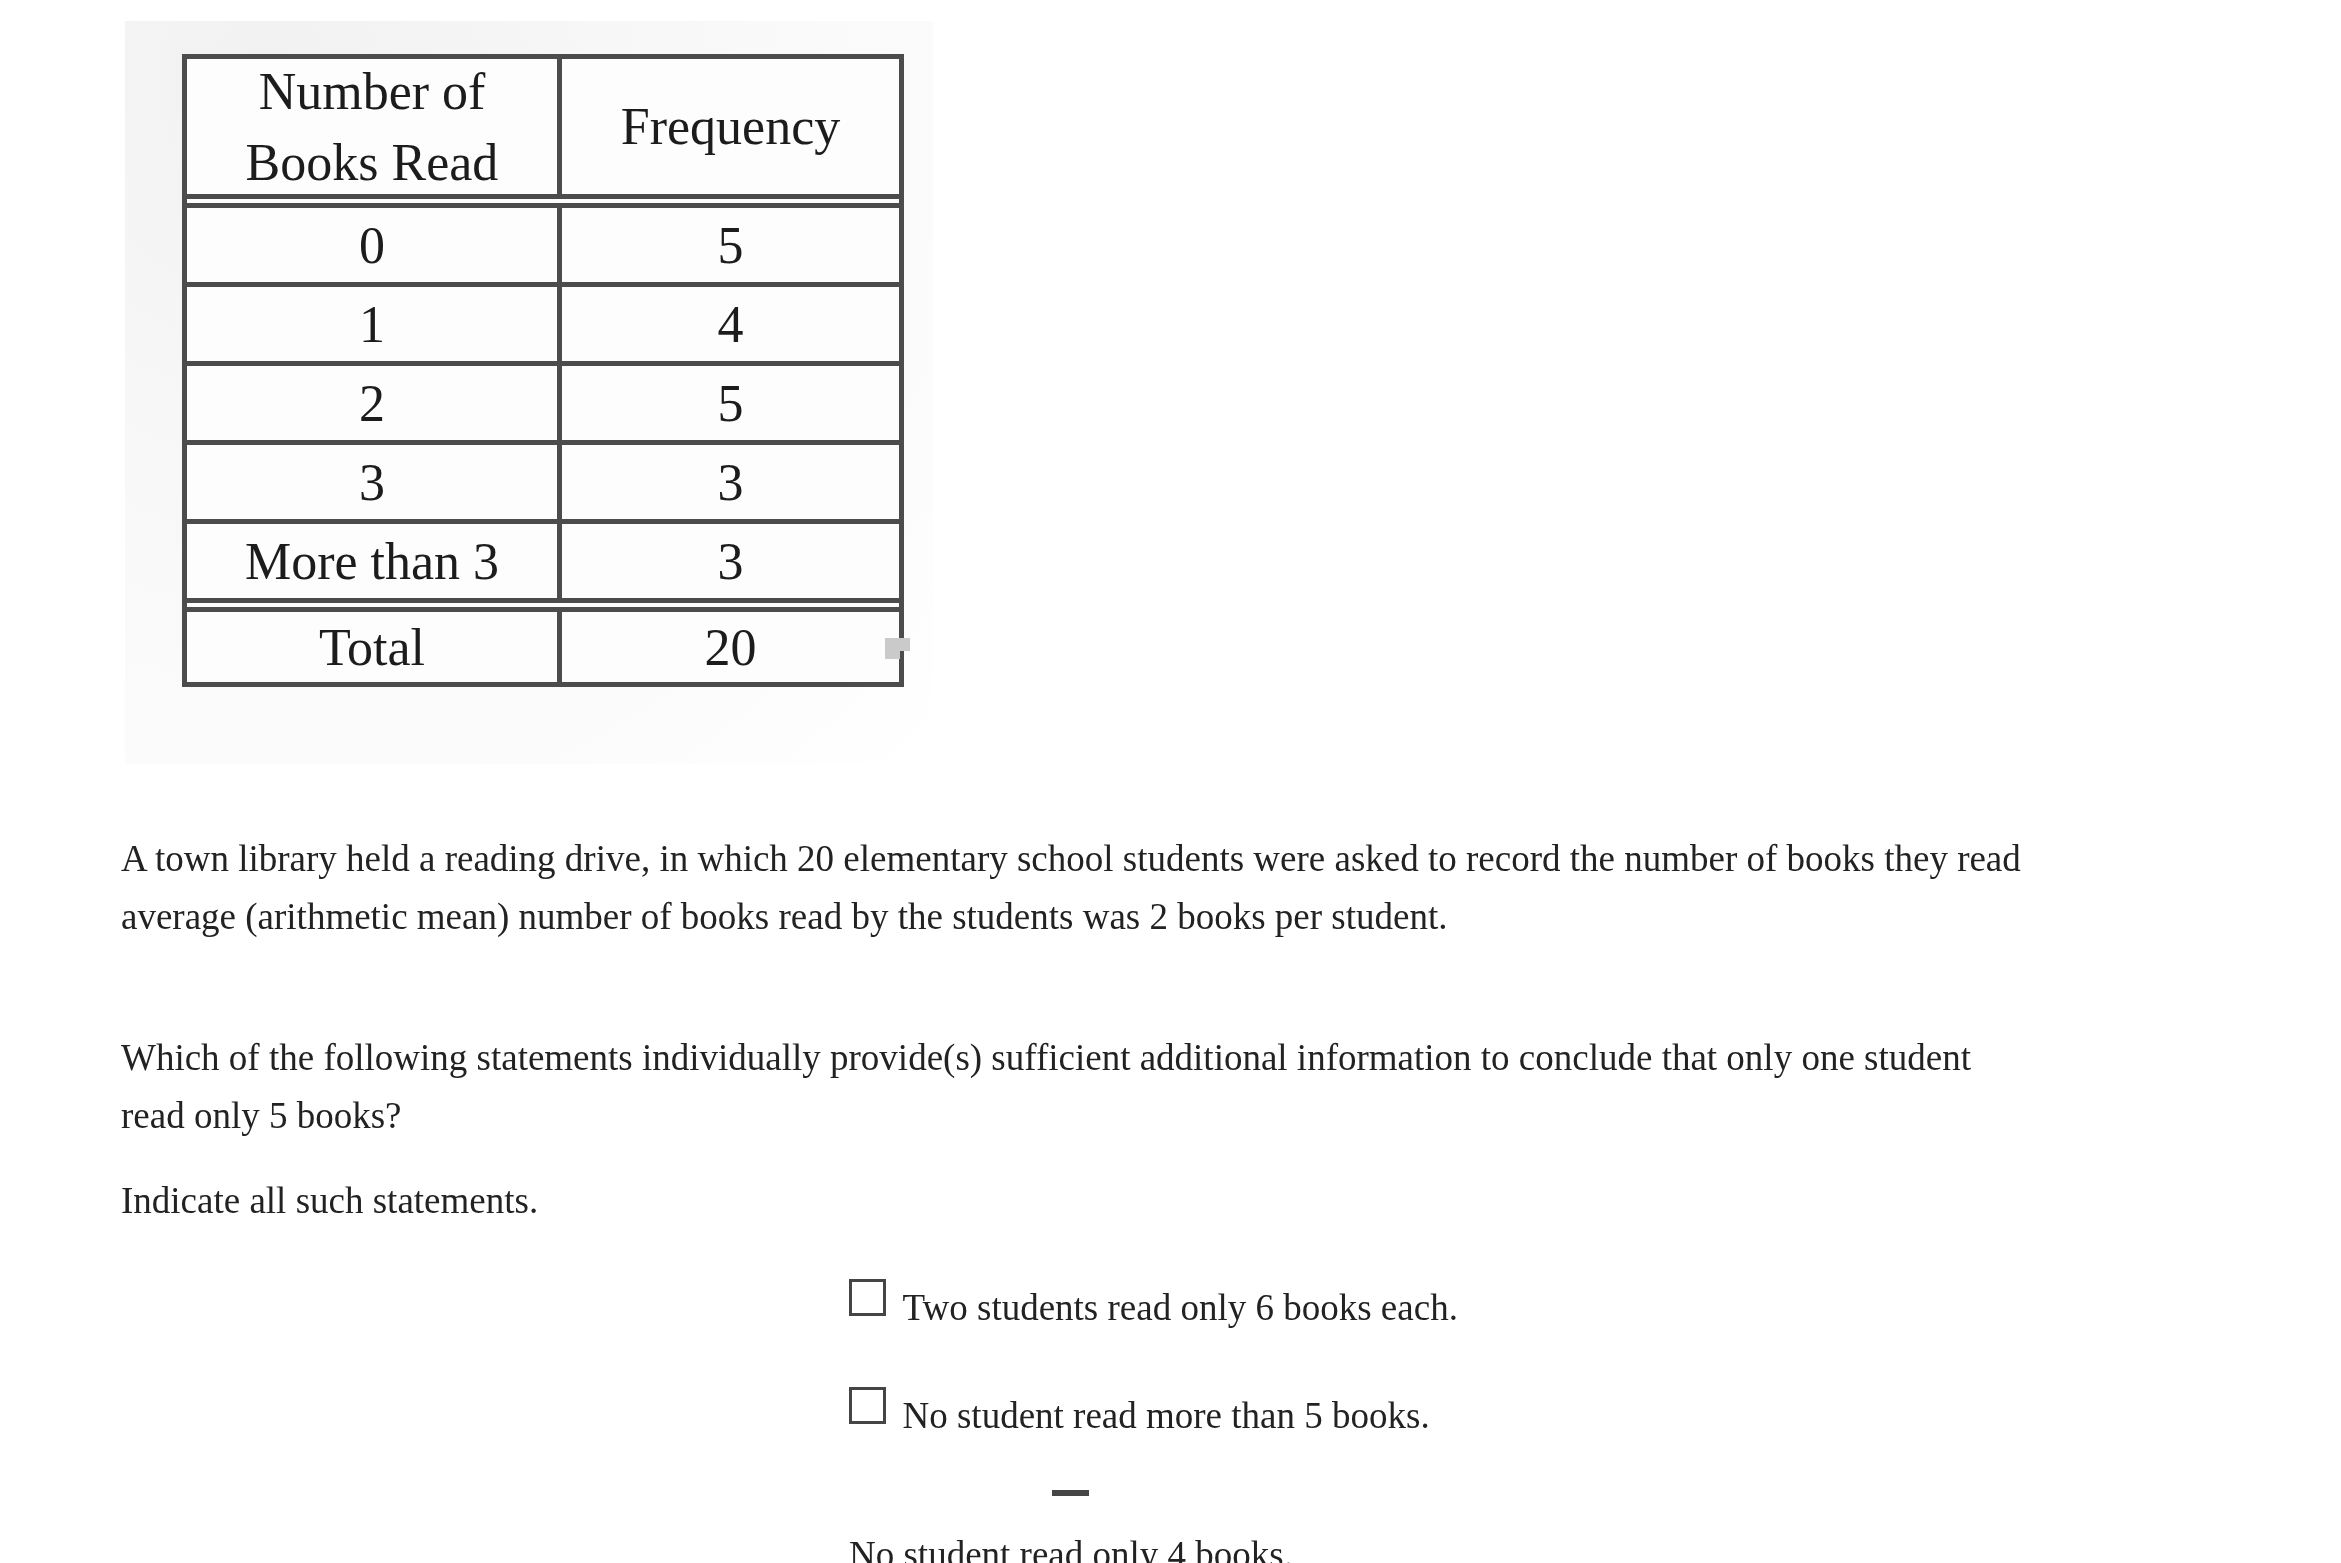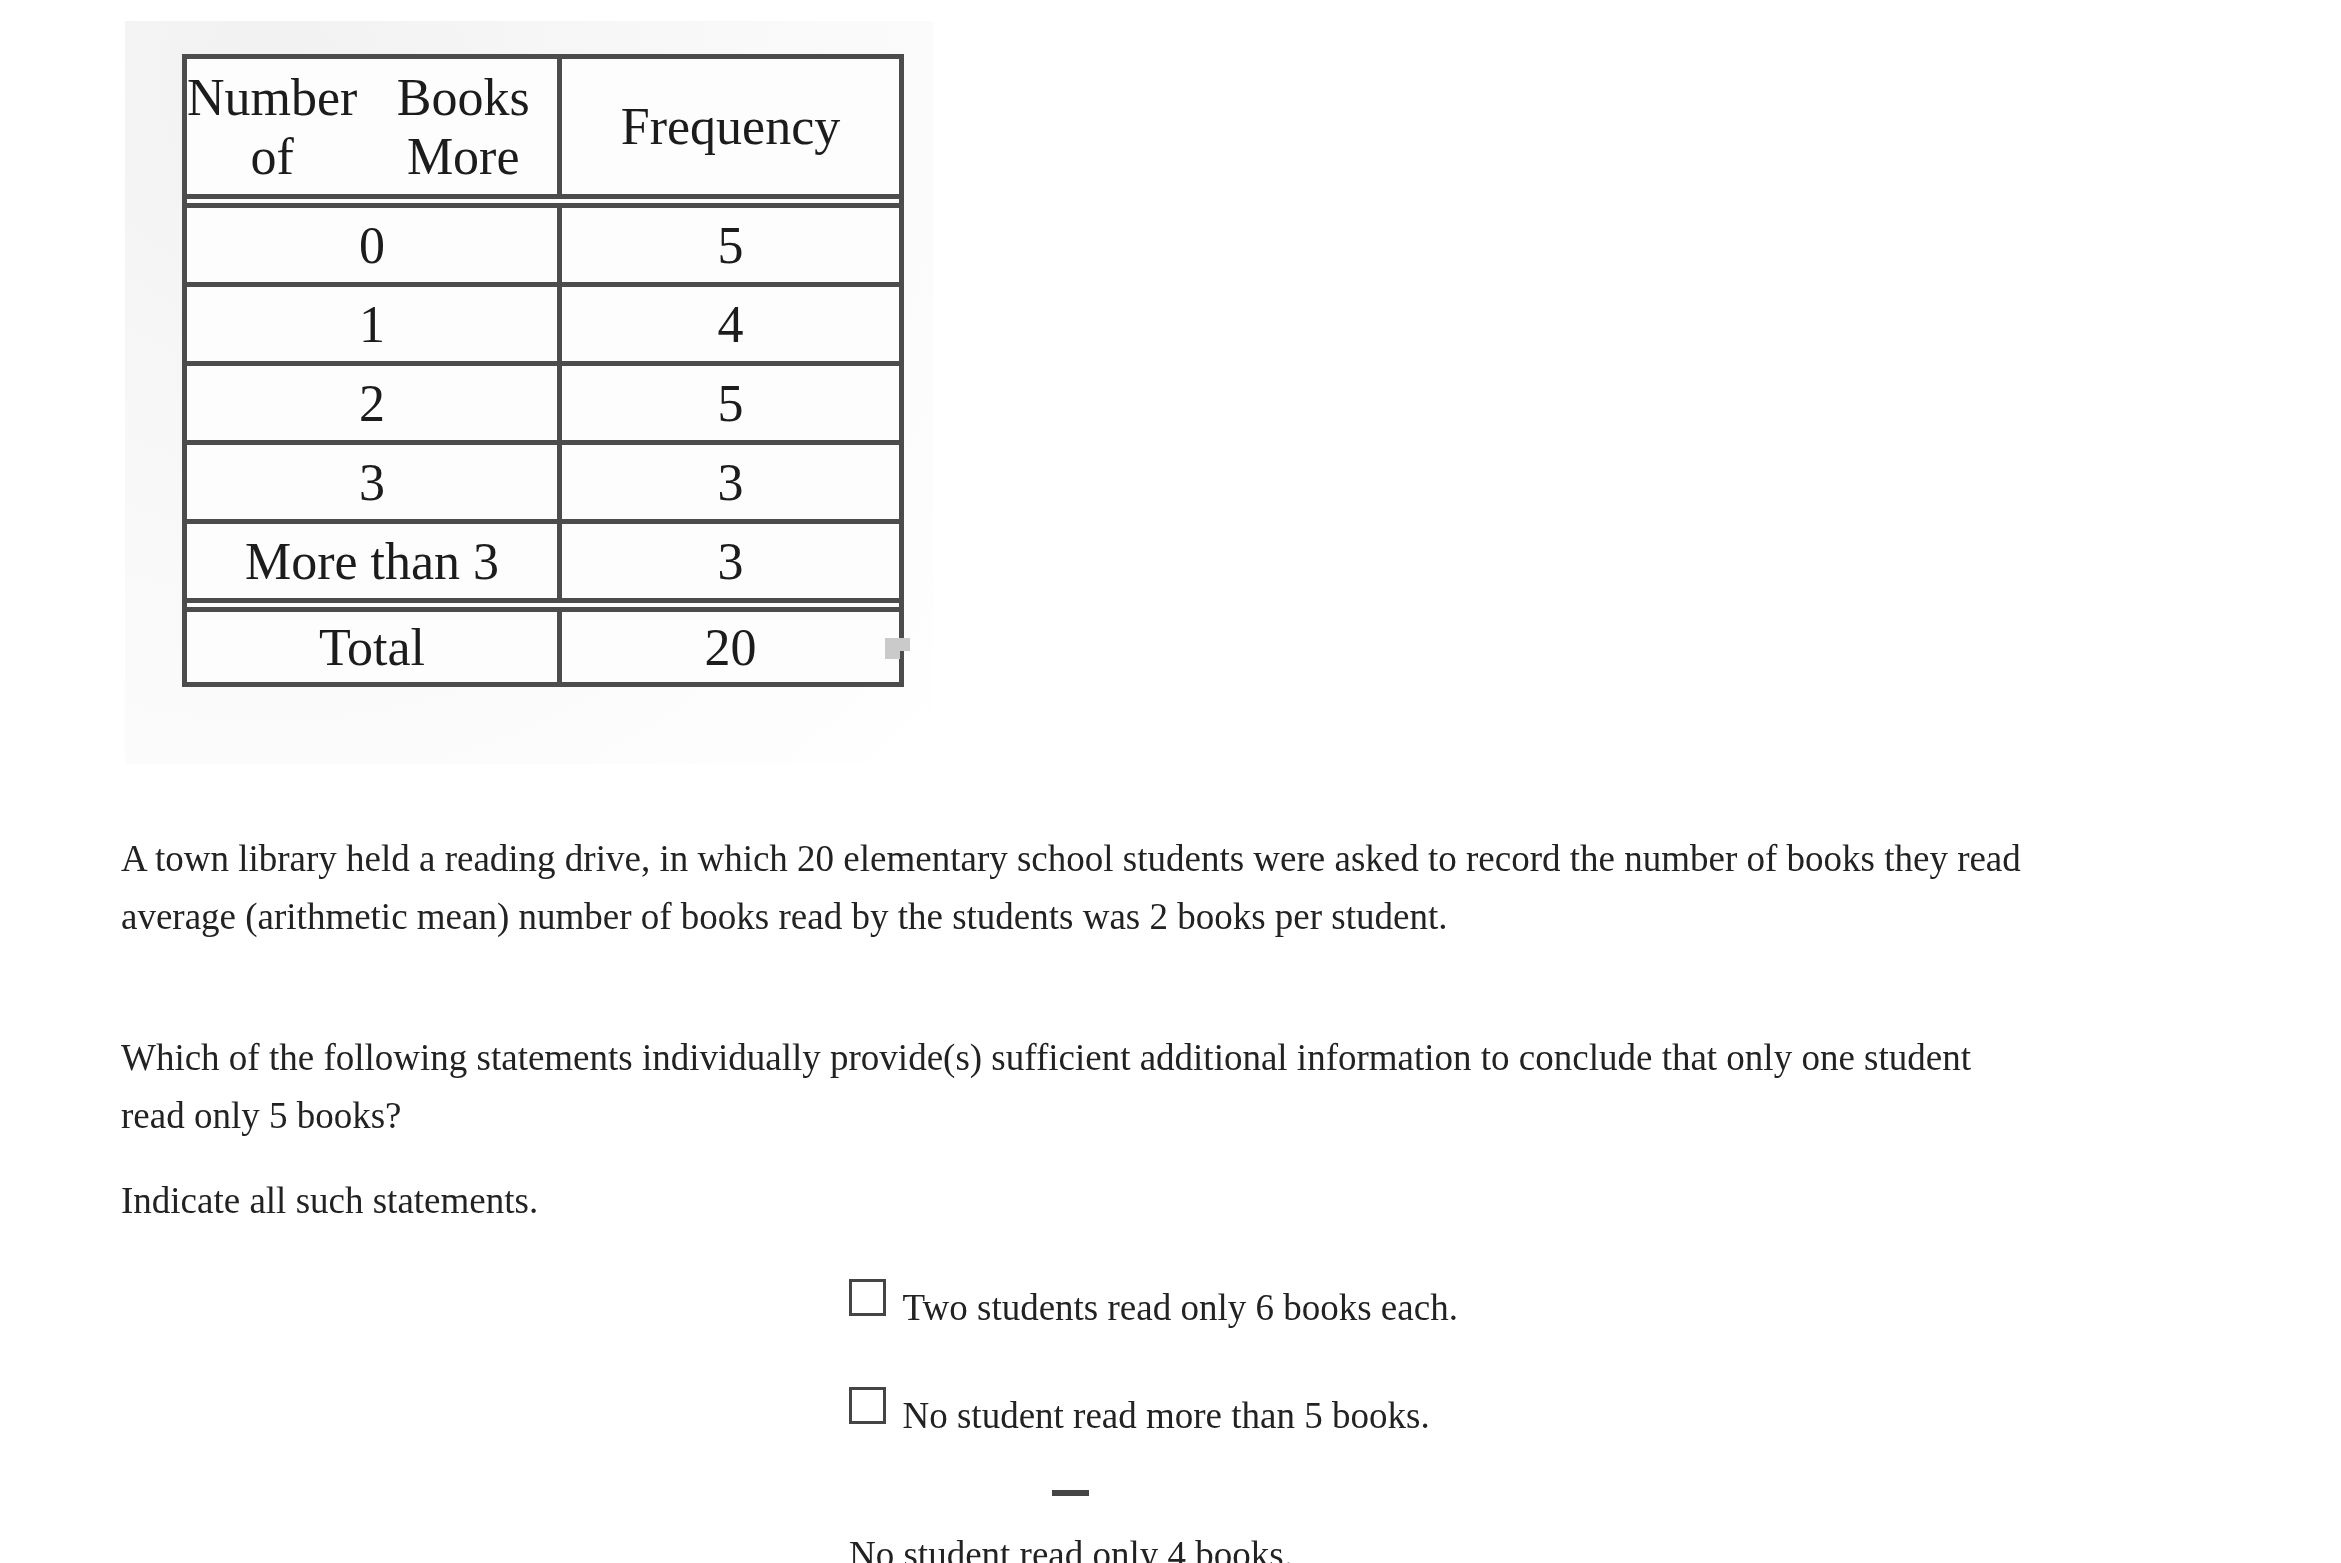--- a/index.html
+++ b/index.html
@@ -22,21 +22,21 @@
   .trow{display:flex;border-bottom:5.9px solid #4c4c4c;}
   .trow.dbl{border-bottom:14px double #4c4c4c;}
   .trow.last{border-bottom:none;}
   .tc{display:flex;align-items:center;justify-content:center;text-align:center;
       font-size:52px;line-height:59px;}
   .c1{width:375px;border-right:5.9px solid #4c4c4c;box-sizing:border-box;}
   .c2{flex:1;}
   .rh{height:135px;}
   .rd{height:74px;}
   .rt{height:70px;}
-  .hdr-lines{display:flex;flex-direction:row;align-items:center;gap:12px;}
+  .hdr-lines{display:flex;flex-direction:column;align-items:center;gap:12px;}
   
   .artifact{position:absolute;background:#cacaca;}
   .art-top{left:885px;top:638px;width:25px;height:13px;}
   .art-bot{left:885px;top:651px;width:15.4px;height:8.3px;}
   
   .para{position:absolute;left:121px;font-size:37px;line-height:58px;white-space:nowrap;}
   .p1{top:830px;}
   .p2{top:1029px;}
   .p3{top:1172px;}
   
@@ -50,21 +50,21 @@
 </style>
 </head>
 <body>
 
 <div class="scan-block">
   <div class="qtable">
     <div class="trow dbl">
       <div class="tc c1 rh">
         <span class="hdr-lines">
           <span>Number of</span>
-          <span>Books More</span>
+          <span>Books Read</span>
         </span>
       </div>
       <div class="tc c2 rh">Frequency</div>
     </div>
 
     <div class="trow">
       <div class="tc c1 rd">0</div>
       <div class="tc c2 rd">5</div>
     </div>
     <div class="trow">

